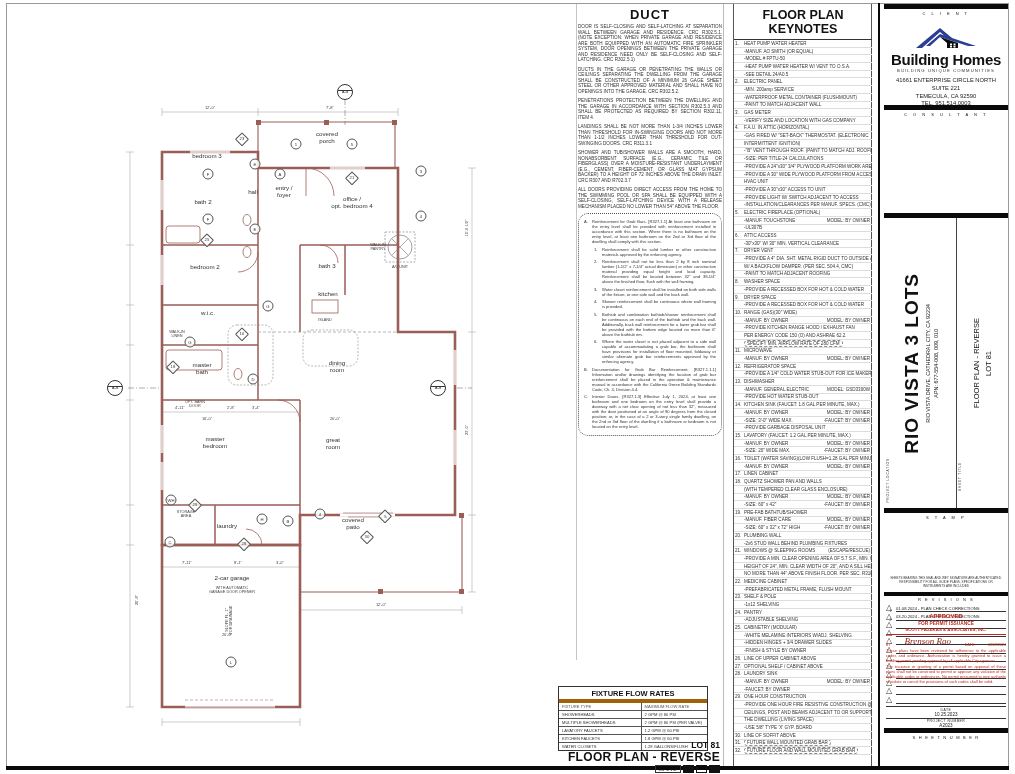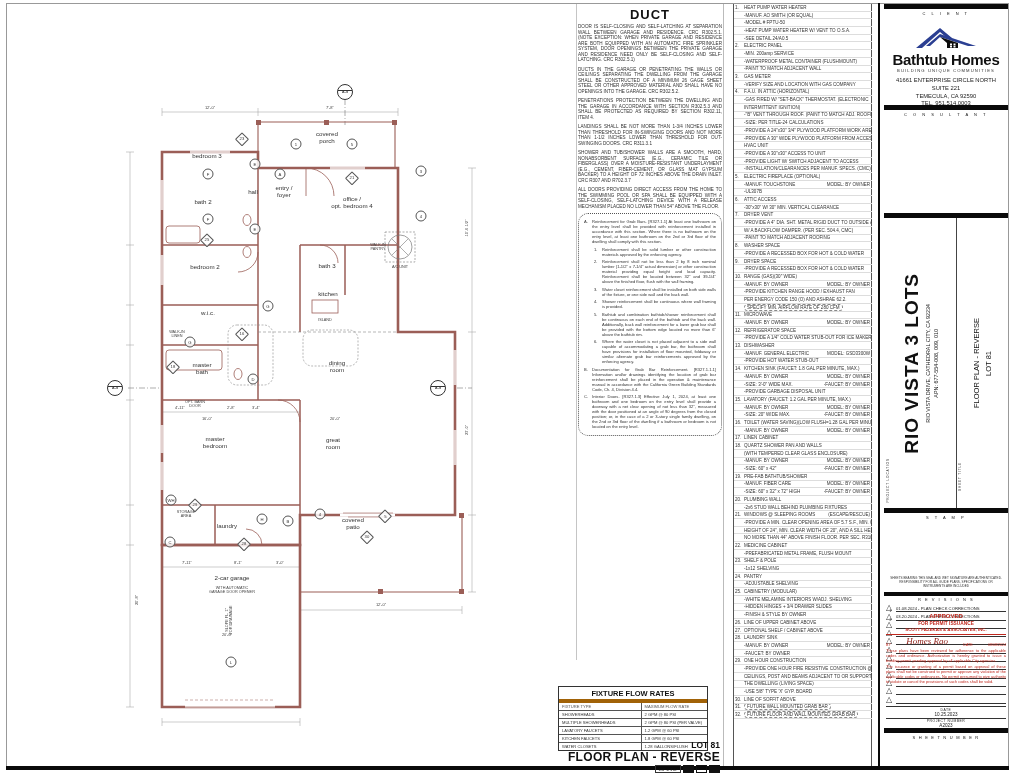--- a/index.html
+++ b/index.html
@@ -312,20 +312,21 @@
           </div>
           <div class="gb">
             <span class="gbn">C.</span>
             <span class="gbt">Interior Doors. [R327.1.3] Effective July 1, 2024, at least one bathroom and one bedroom on the entry level shall provide a doorway with a net clear opening of not less than 32", measured with the door positioned at an angle of 90 degrees from the closed position; or, in the case of a 2 or 3-story single family dwelling, on the 2nd or 3rd floor of the dwelling if a bathroom or bedroom is not located on the entry level.</span>
           </div>
         </div>
     </div>
   </div>
 
   <div id="keynotes-panel">
+    <div id="keynotes-title">FLOOR PLAN KEYNOTES</div>
     <div id="kn-body">
         <div class="knr">
           <span class="knn">1.</span>
           <span class="knt">HEAT PUMP WATER HEATER</span>
         </div>
         <div class="knr">
           <span class="knn"></span>
           <span class="knt">-MANUF. AO SMITH (OR EQUAL)</span>
         </div>
         <div class="knr">
@@ -758,21 +759,21 @@
     <div class="tb-center" style="position:absolute;left:0;top:24px;width:124px">
       <svg width="64" height="26" viewBox="0 0 64 26">
         <path d="M2,24 L26,4 L38,14 L33,14 L26,8 L8,24 Z" fill="#2b3f92"></path>
         <path d="M26,10 L62,22 L54,22 L26,13 L16,22 L12,22 Z" fill="#2b3f92"></path>
         <path d="M26,13 L44,19 L44,24 L33,24 L33,19 Z" fill="#0c0c0c"></path>
         <rect x="36" y="19.5" width="2" height="2" fill="#fff"></rect>
           <rect x="39.5" y="19.5" width="2" height="2" fill="#fff"></rect>
         <rect x="36" y="22" width="2" height="1.5" fill="#fff"></rect>
           <rect x="39.5" y="22" width="2" height="1.5" fill="#fff"></rect>
       </svg>
-      <div id="brand-name">Bathtub Homes</div>
+      <div id="brand-name">Building Homes</div>
       <div id="brand-tag">BUILDING UNIQUE COMMUNITIES</div>
       <div id="client-address">41661 ENTERPRISE CIRCLE NORTH
 SUITE 221
 TEMECULA, CA 92590
 TEL.  951.514.0003</div>
     </div>
 
     <div class="blackbar" style="left:0;top:105px;width:124px;height:5px"></div>
     <div class="barlabel" style="left:0;top:112px;width:124px">C O N S U L T A N T</div>
 
@@ -853,21 +854,21 @@
           <span class="revt"></span>
         </div>
       </div>
 
     <div id="stamp">
       <div class="s1">APPROVED</div>
       <div class="s2">FOR PERMIT ISSUANCE</div>
       <div class="s3">SCOTT FAZEKAS &amp; ASSOCIATES, INC.</div>
       <div class="sig">
         <span>BY</span>
-        <span class="name">Homes Rao</span>
+        <span class="name">Brenson Rao</span>
         <span>DATE</span>
         <span>08/08/2024</span>
       </div>
       <p>These plans have been reviewed for adherence to the applicable codes and ordinance.  Authorization is hereby granted to issue a building permit pending approval by all applicable City agencies.</p>
       <p>The issuance or granting of a permit based on approval of these plans shall not be construed to permit or approve any violation of the applicable codes or ordinances. No permit presumed to give authority to violate or cancel the provisions of such codes shall be valid.</p>
     </div>
 
     <div id="date-proj">
       <div class="lbl">DATE</div>
       <div class="val">10.25.2023</div>

